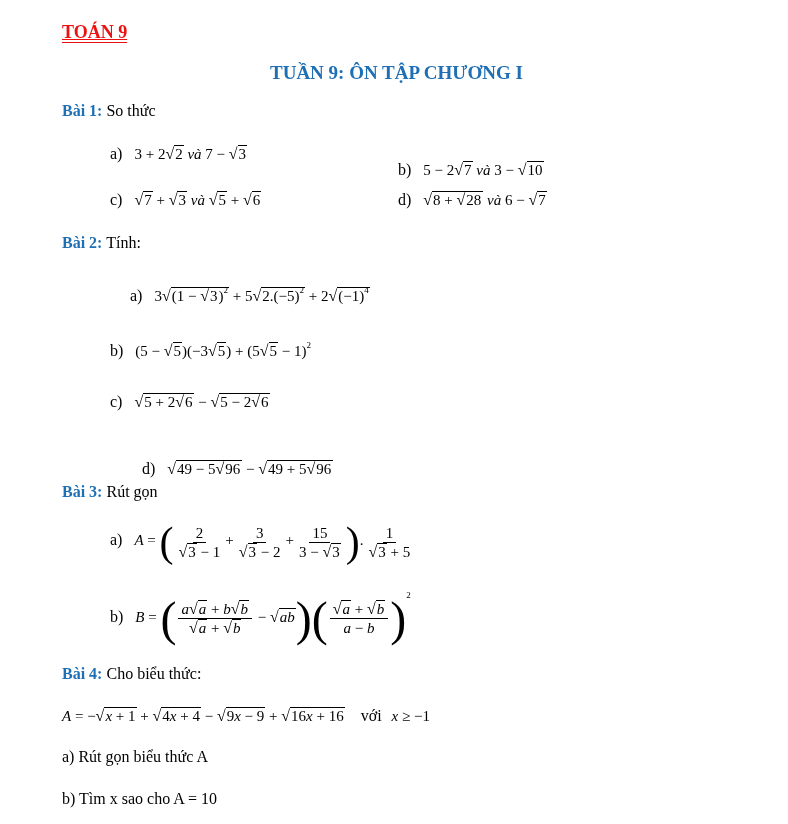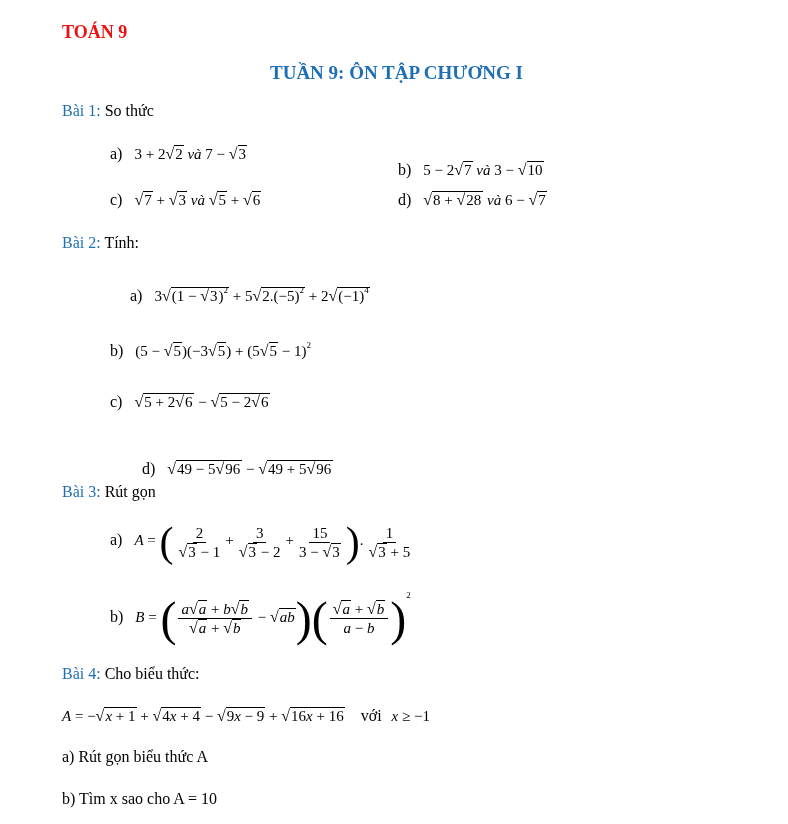--- a/index.html
+++ b/index.html
@@ -1,23 +1,23 @@
 <!DOCTYPE html>
 <html><head>
 <meta charset="utf-8">
 <style>
   html, body { margin: 0; padding: 0; background: #ffffff; }
   body { width: 788px; height: 824px; position: relative; overflow: hidden;
          font-family: "Liberation Serif", "DejaVu Serif", serif; color: #000; font-size: 16px; }
   .abs { position: absolute; white-space: nowrap; }
   .subject { left: 62px; top: 22px; font-size: 18px; font-weight: bold; color: #ee1111;
-             text-decoration-style: double; text-decoration-color: #ee1111; }
+             text-decoration: underline; text-decoration-style: double; text-decoration-color: #ee1111; }
   .title { left: 270px; top: 62px; font-size: 19px; font-weight: bold; color: #1f6fb5; }
   .heading { left: 62px; font-size: 16px; }
-  .heading .lbl { color: #1f6fb5; font-weight: normal; }
+  .heading .lbl { color: #1f6fb5; font-weight: bold; }
   .item { font-size: 16px; }
   .m { font-family: "Liberation Serif", "DejaVu Serif", serif; font-size: 15px; }
   .m i { font-style: italic; }
   .rad { display: inline-block; position: relative; }
   .rad .sym { font-size: 16px; }
   .rad .ov { border-top: 1px solid #000; padding: 0 1px; }
   sup { font-size: 9px; vertical-align: 8px; }
   .frac { display: inline-flex; flex-direction: column; align-items: center; vertical-align: middle; margin: 0 2px; }
   .frac .num { border-bottom: 1px solid #000; padding: 0 3px; line-height: 18px; }
   .frac .den { padding: 0 3px; line-height: 18px; }

